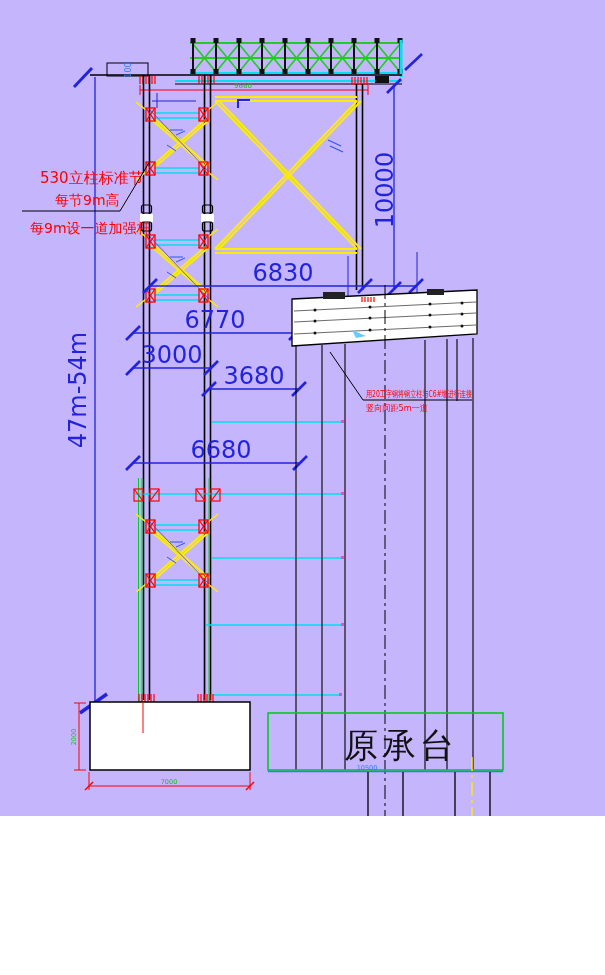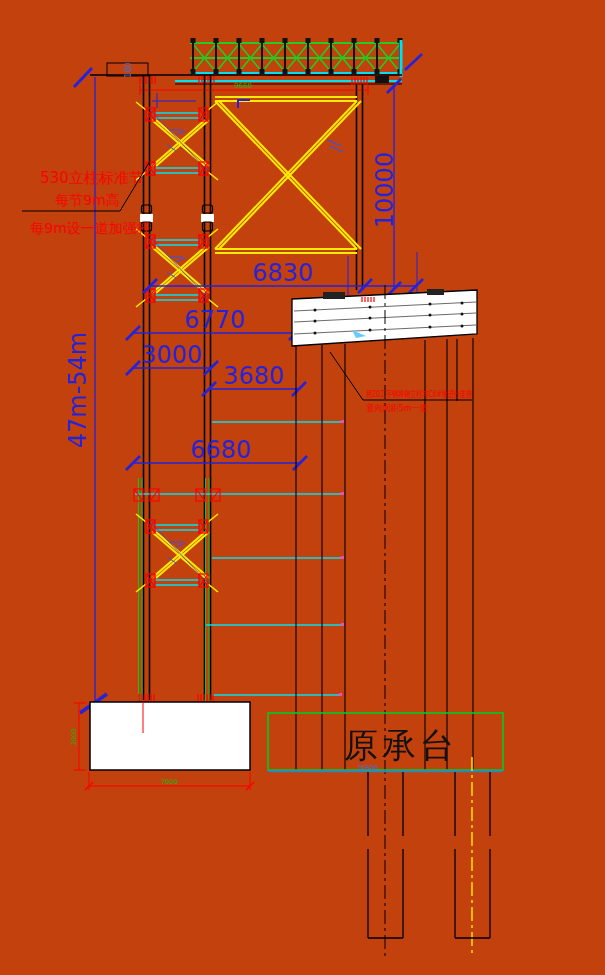--- a/index.html
+++ b/index.html
@@ -1,16 +1,16 @@
 <!DOCTYPE html>
 <html><head>
 <meta charset="utf-8">
 <style>
   html,body{margin:0;padding:0;background:#ffffff;}
-  #stage{position:relative;width:605px;height:975px;background:#c2410c;overflow:hidden;
+  #stage{position:relative;width:605px;height:816px;background:#c4b5fd;overflow:hidden;
          font-family:"DejaVu Sans",sans-serif;}
   svg{position:absolute;left:0;top:0;}
   text{font-family:"DejaVu Sans","Liberation Sans",sans-serif;}
   .dimtxt{fill:#2323dd;}
   .redtxt{fill:#ff0000;}
   .grntxt{fill:#17c117;}
   .blutxt{fill:#2b7bff;}
   .blktxt{fill:#111;}
 </style>
 </head>

